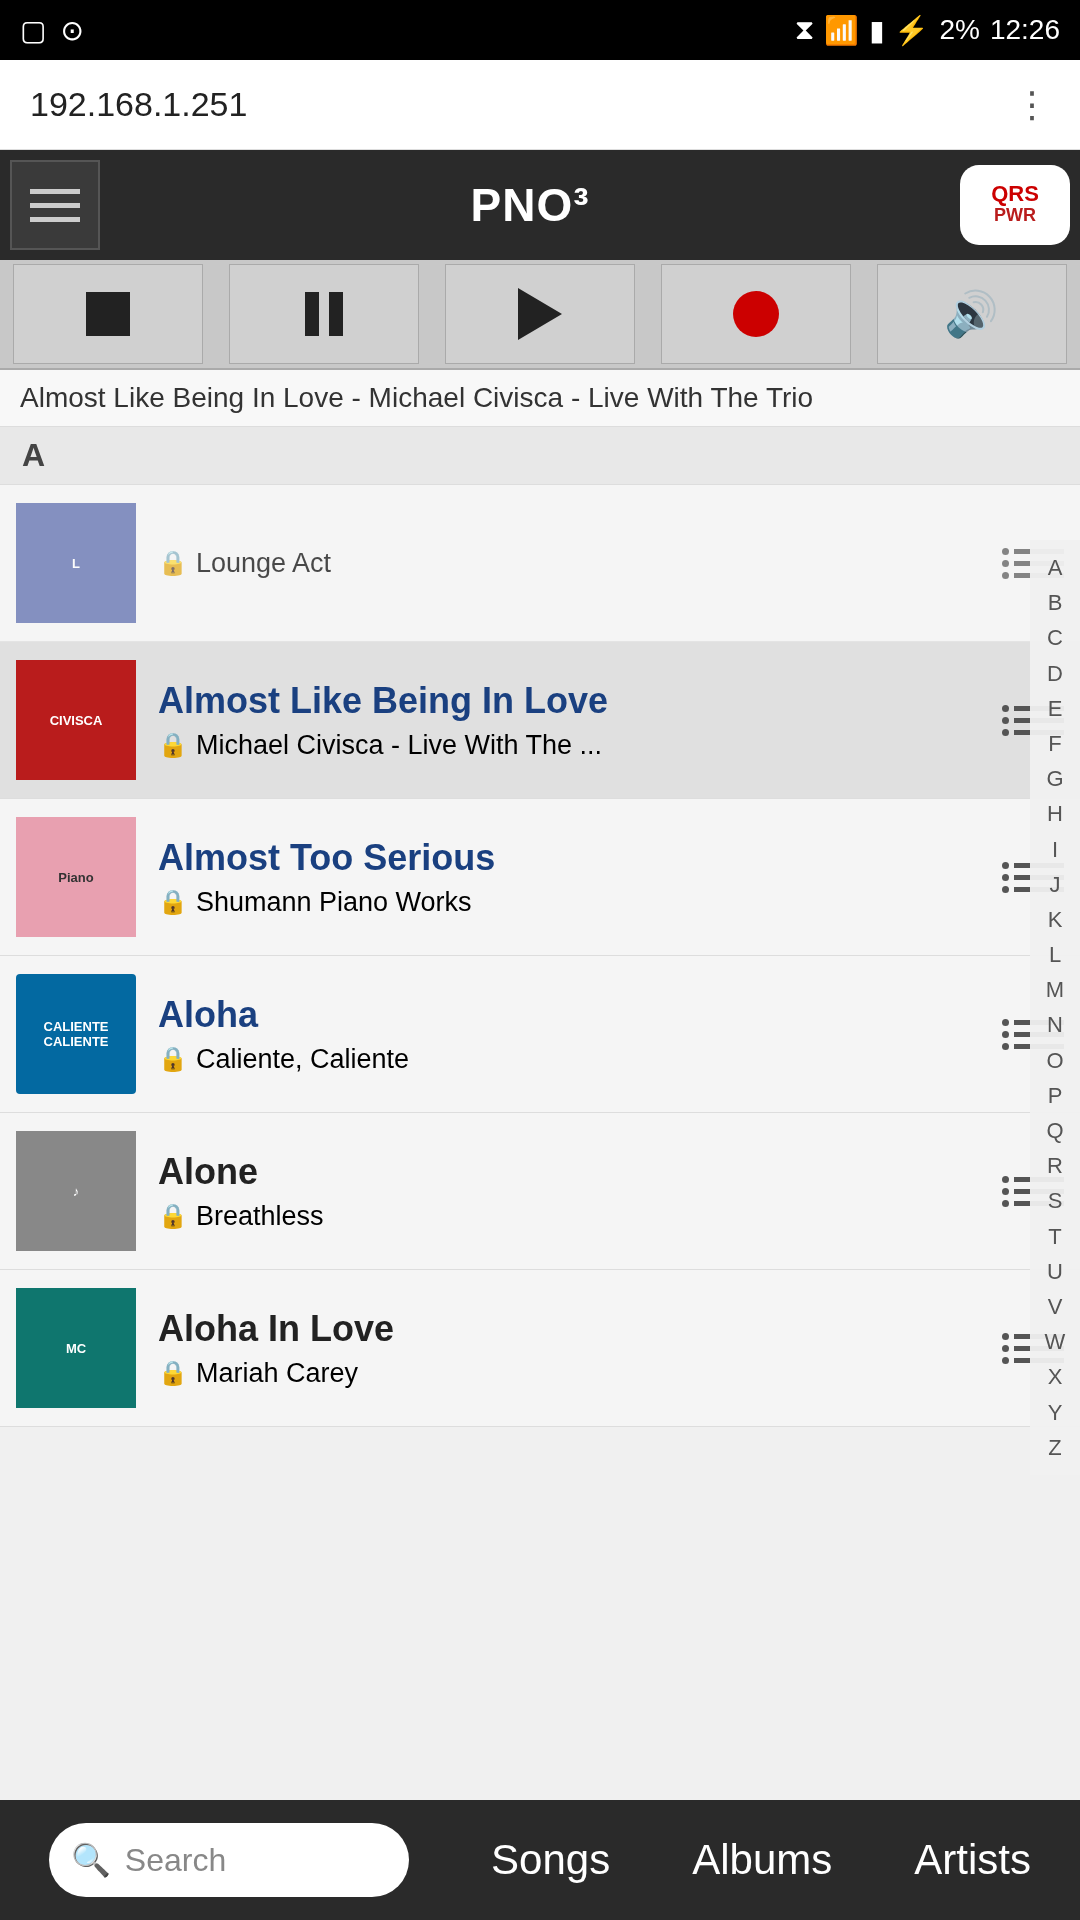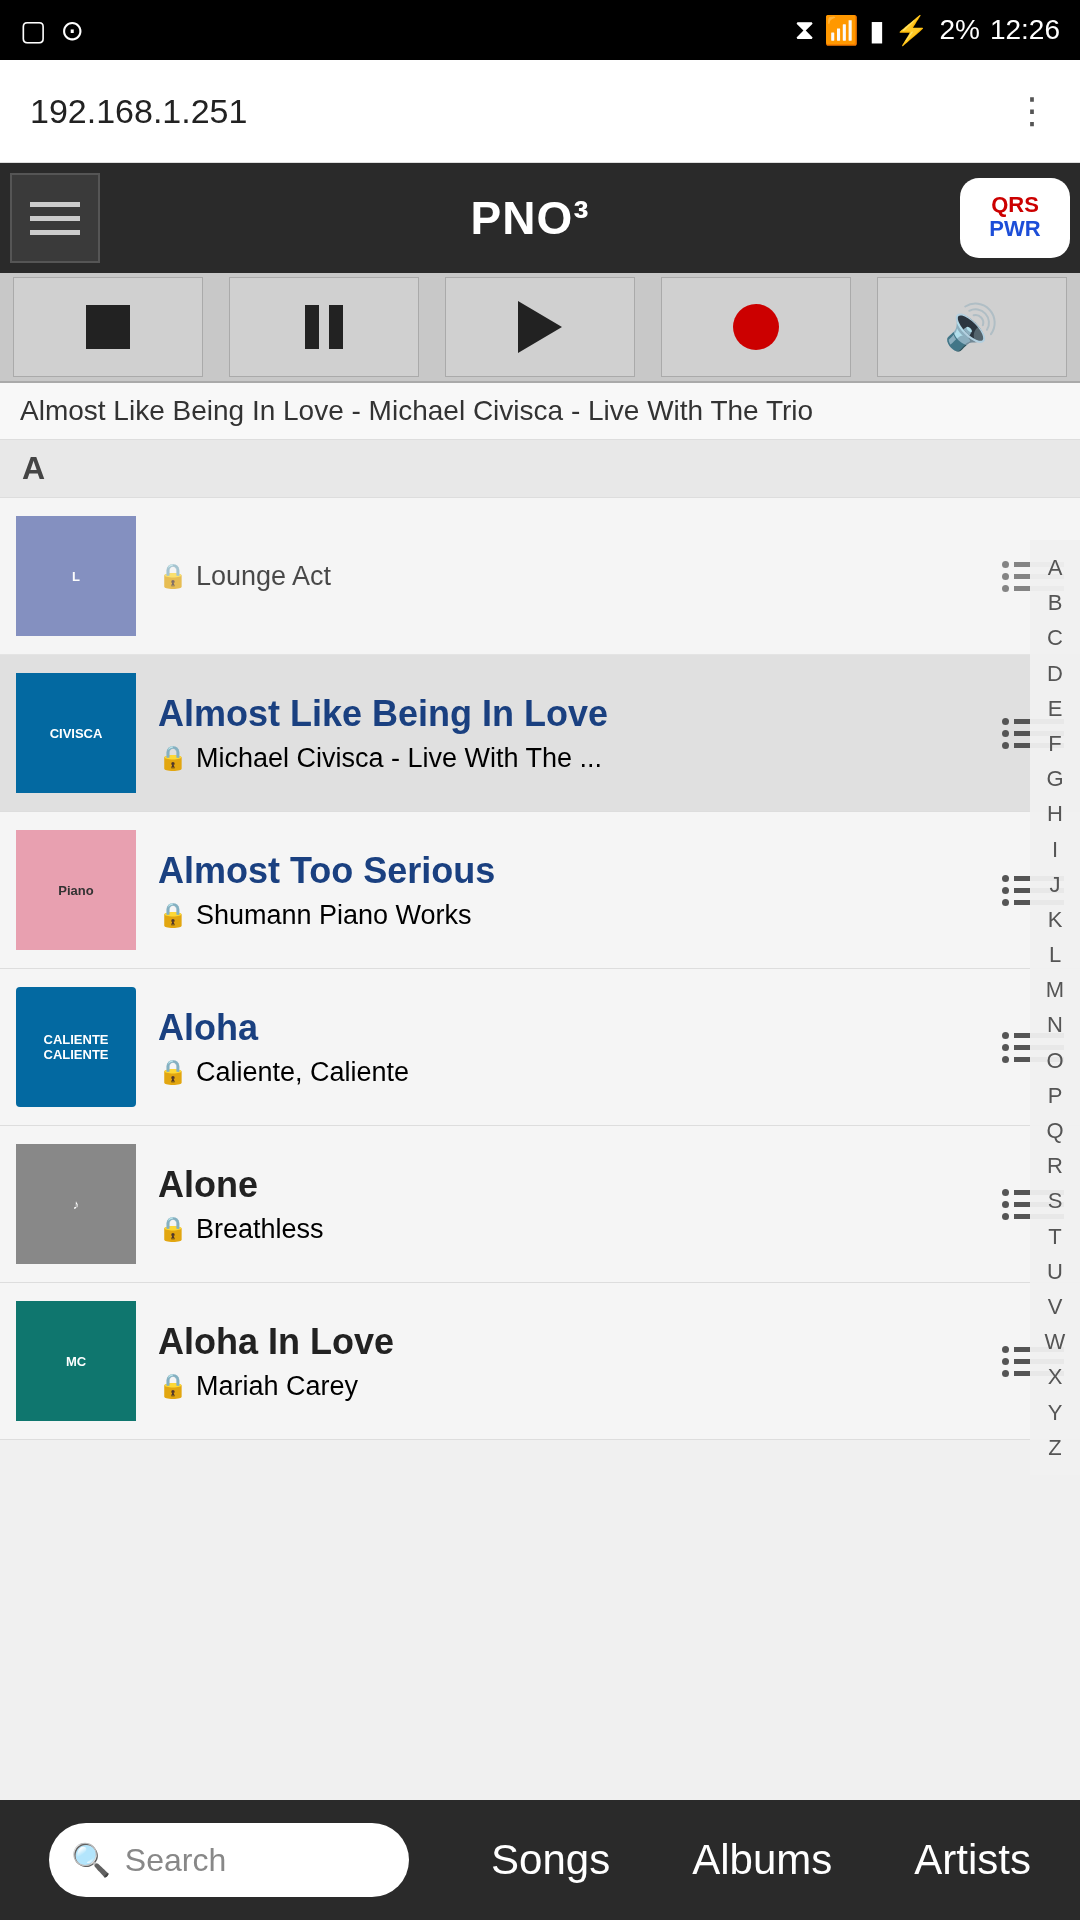--- a/index.html
+++ b/index.html
@@ -23,21 +23,21 @@
       padding: 0 20px;
       color: #fff;
       font-size: 28px;
     }
     .status-left { display: flex; align-items: center; gap: 14px; }
     .status-right { display: flex; align-items: center; gap: 10px; font-size: 28px; }
 
     
     .address-bar {
       background: #fff;
-      height: 103px;
+      height: 90px;
       display: flex;
       align-items: center;
       padding: 0 30px;
       border-bottom: 1px solid #ddd;
       justify-content: space-between;
     }
     .address-text {
       font-size: 34px;
       color: #222;
     }
@@ -90,23 +90,23 @@
     }
     .qrs-top {
       font-size: 22px;
       font-weight: bold;
       line-height: 1;
     }
     .qrs-top span.q { color: #cc0000; }
     .qrs-top span.r { color: #cc0000; }
     .qrs-top span.s { color: #cc0000; }
     .qrs-bottom {
-      font-size: 22px;
+      font-size: 18px;
       font-weight: bold;
-      color: #1d4ed8;
+      color: #b91c1c;
       line-height: 1.2;
     }
 
     
     .transport {
       background: #c8c8c8;
       height: 110px;
       display: flex;
       align-items: center;
       justify-content: space-around;
@@ -201,21 +201,21 @@
       height: 100%;
       display: flex;
       align-items: center;
       justify-content: center;
       font-size: 11px;
       color: #fff;
       text-align: center;
     }
 
     
-    .art-civisca { background: #0369a1; }
+    .art-civisca { background: #b91c1c; }
     .art-schumann { background: #e8a0b0; }
     .art-caliente { 
       background: #0369a1;
       border-radius: 4px;
     }
     .art-breathless { background: #888; }
     .art-mariah { background: #0f766e; }
 
     .song-info {
       flex: 1;

